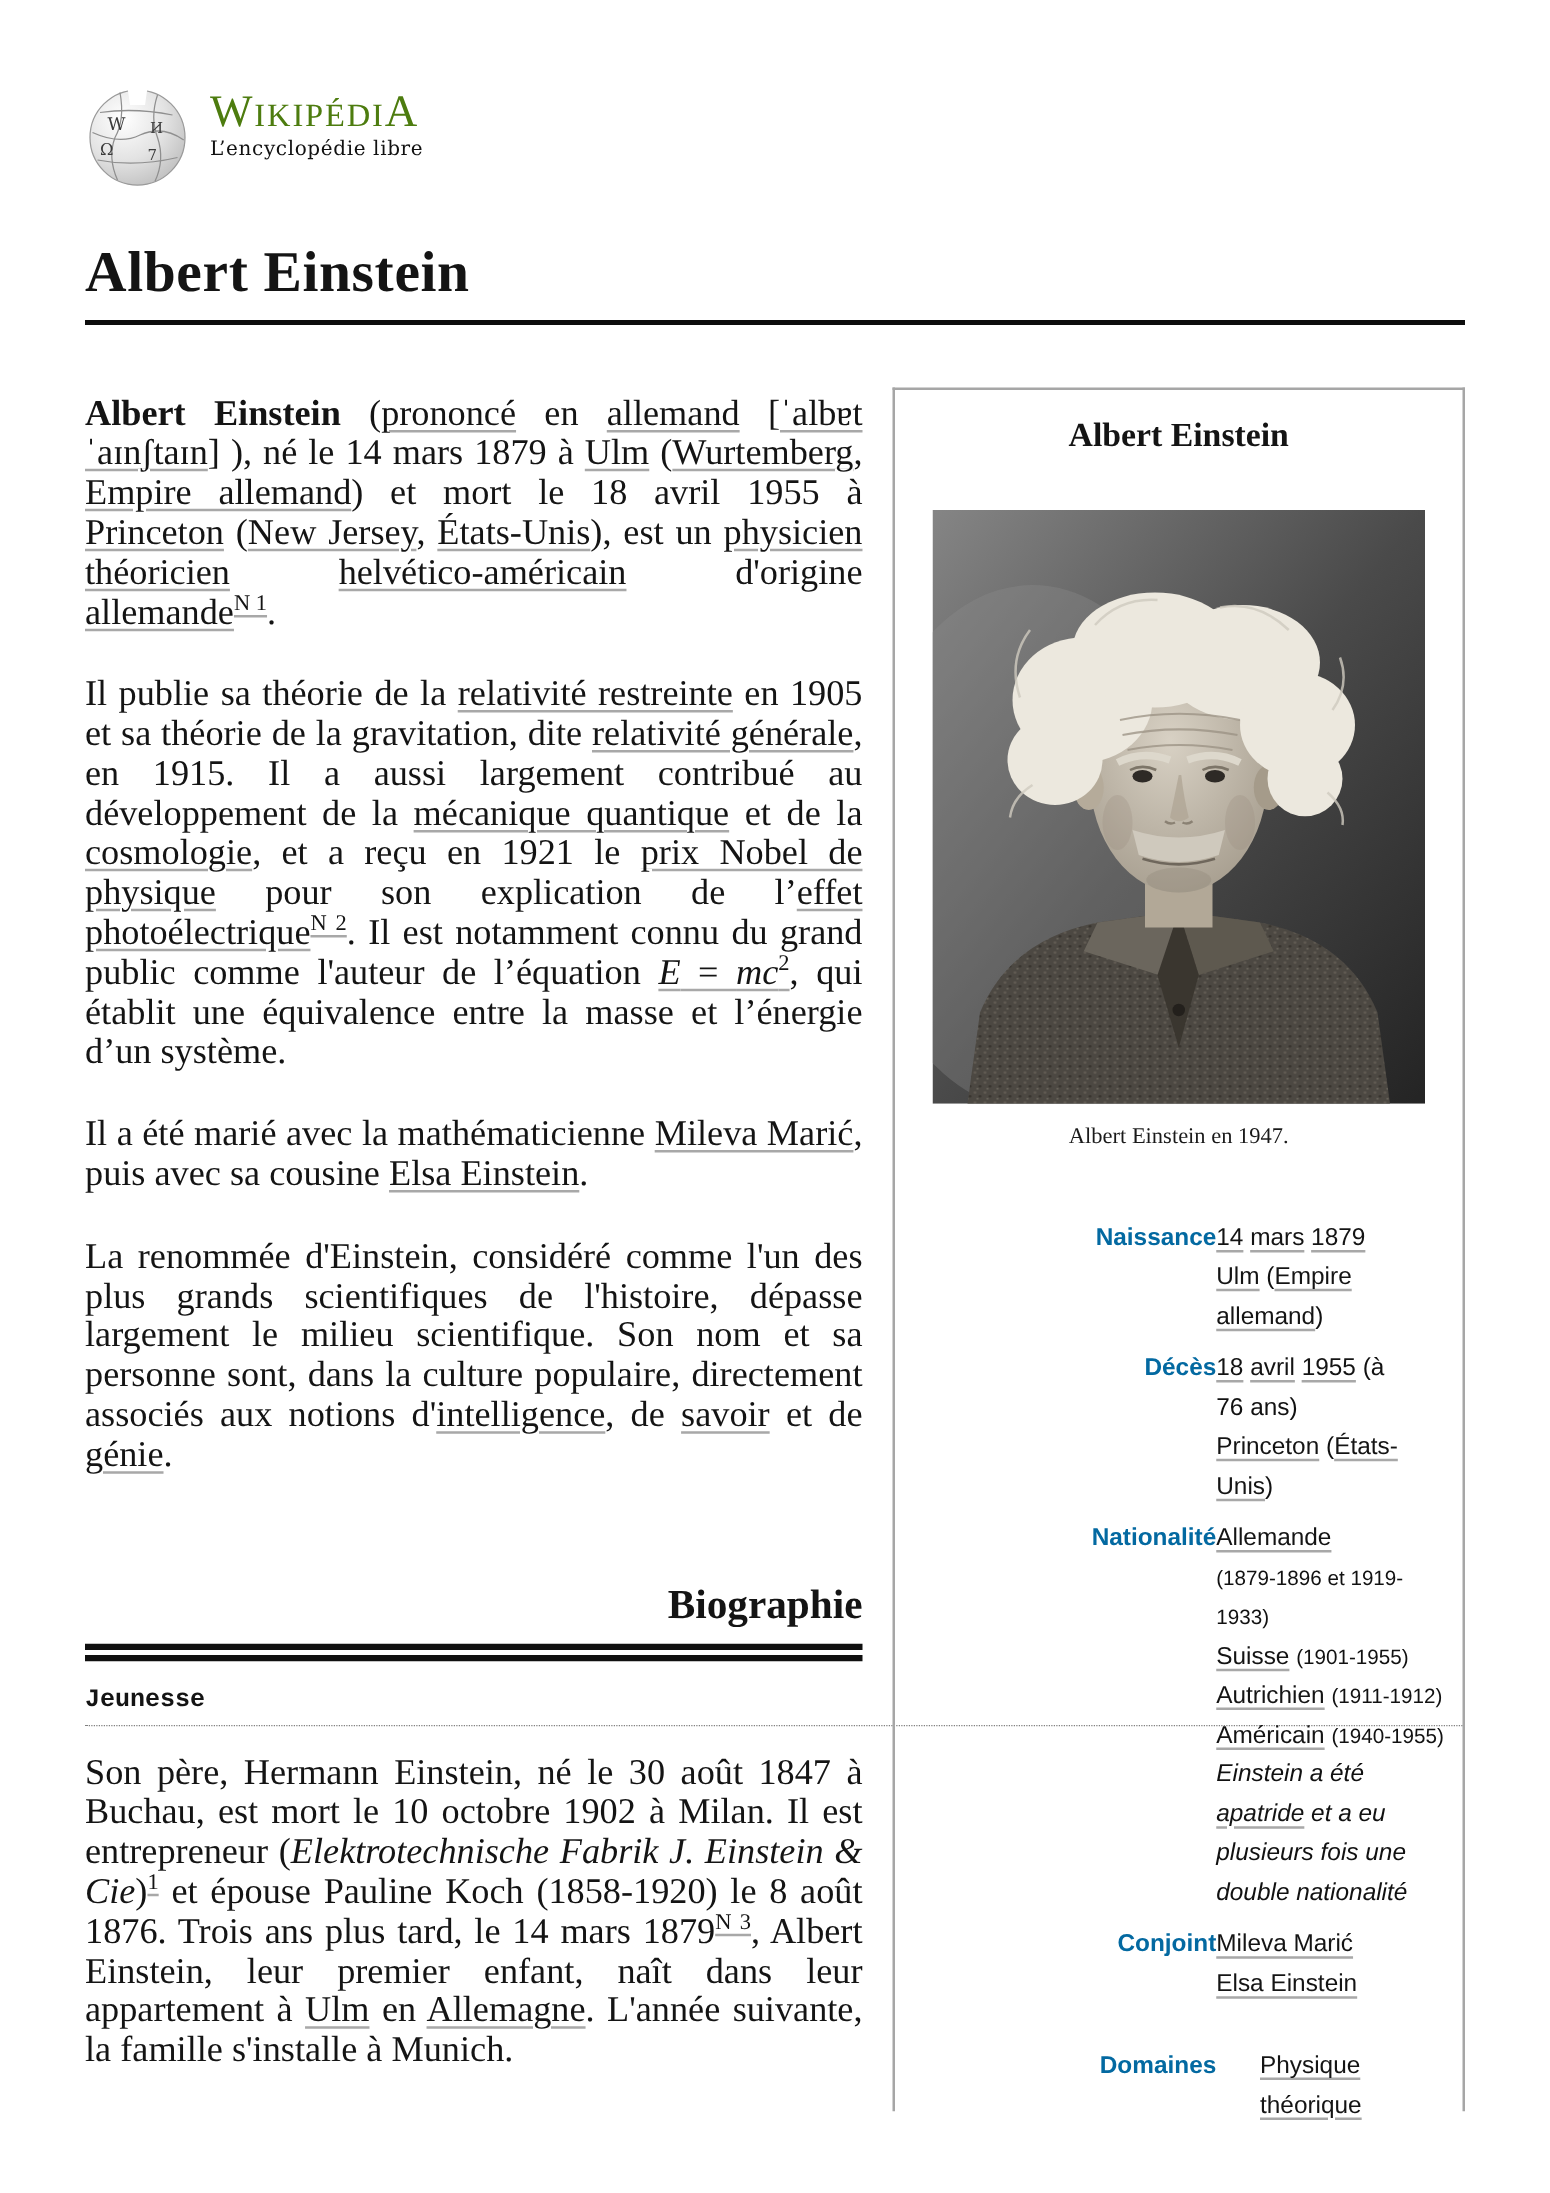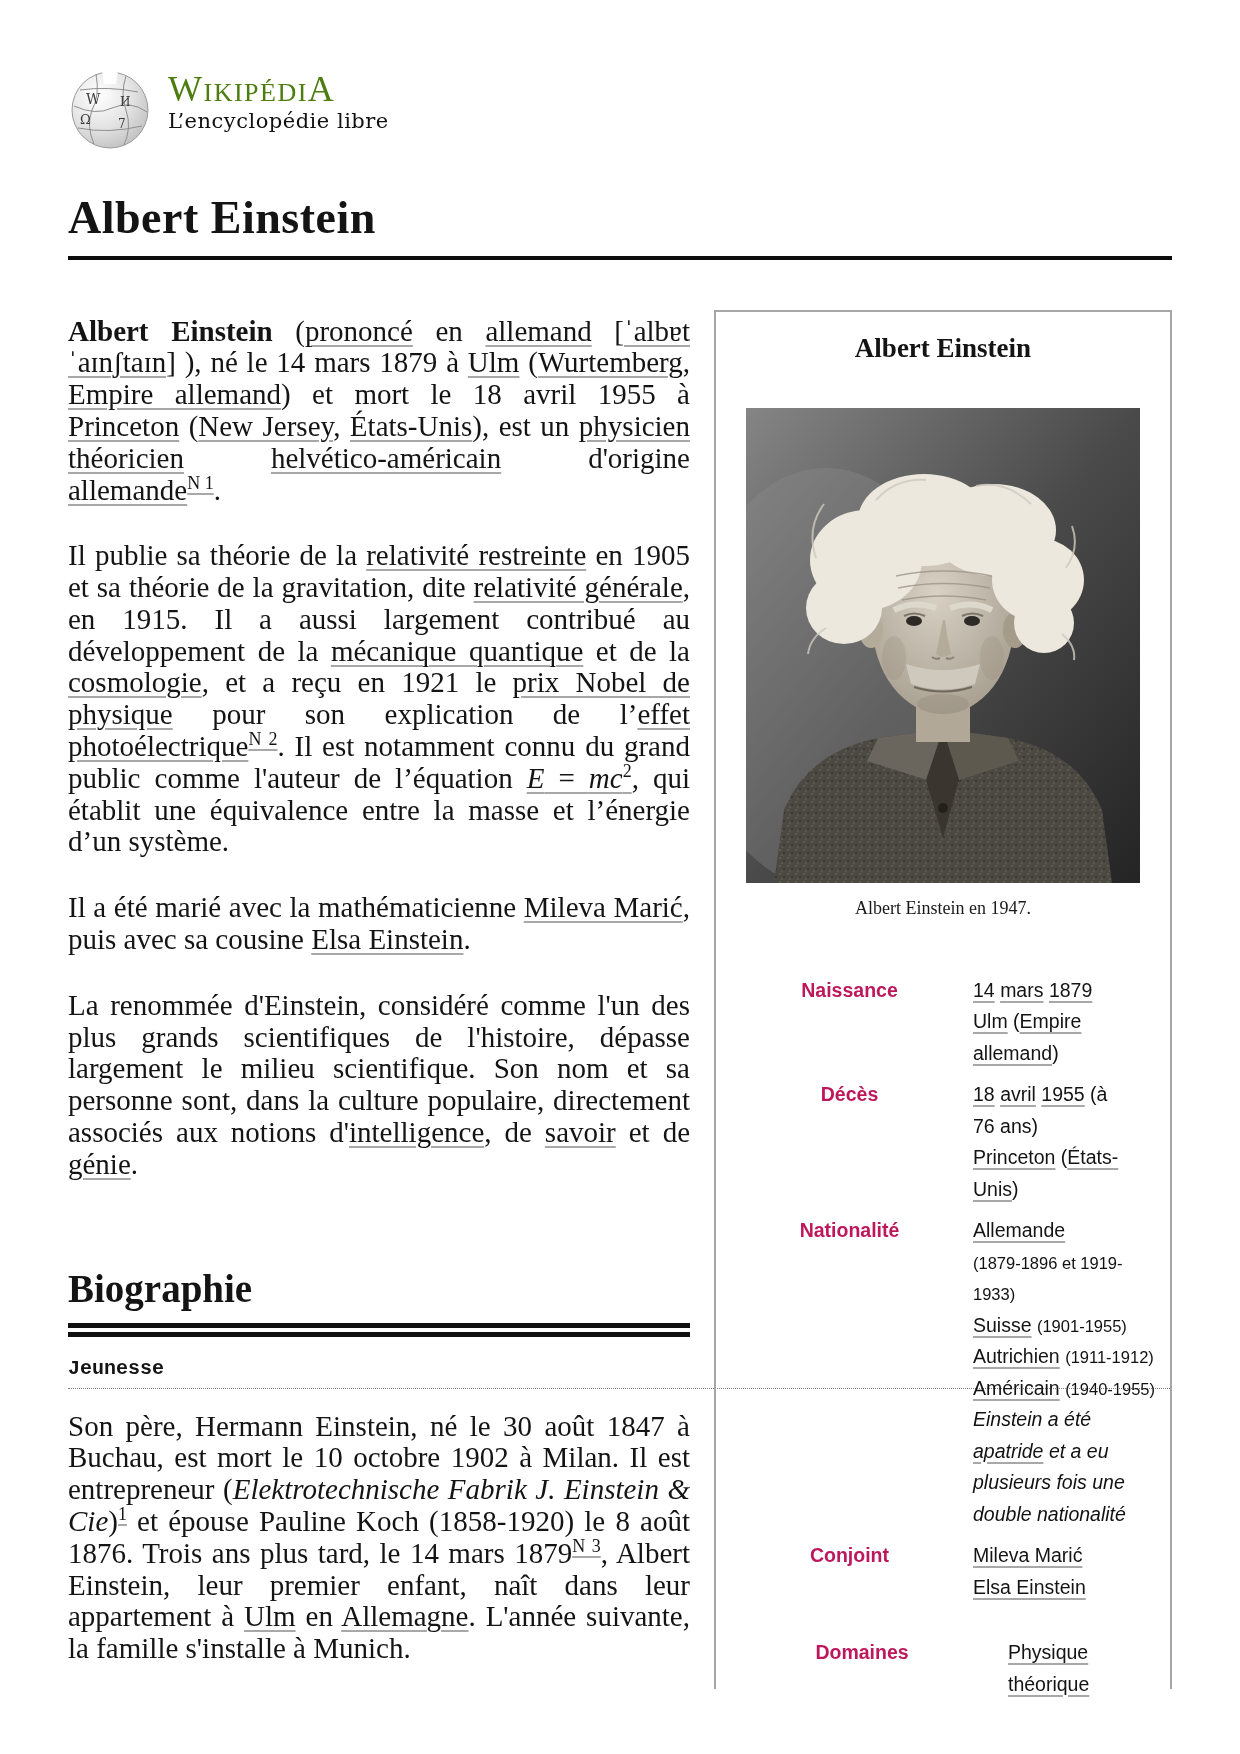--- a/index.html
+++ b/index.html
@@ -7,56 +7,56 @@
        font-family:"Liberation Serif","DejaVu Serif",serif;}
   .page{width:1240px;height:1754px;padding:0 68px;box-sizing:border-box;}
 
   
   .site-header{padding-top:66px;display:flex;align-items:flex-start;}
   .globe{width:84px;height:84px;flex:0 0 auto;}
   .wordmark-block{margin-left:16px;margin-top:8px;}
   .wordmark{font-family:Liberation Serif, serif;color:#4d7c0f;letter-spacing:1.5px;
             font-size:26px;line-height:30px;}
   .wordmark .big{font-size:36px;}
-  .tagline{font-family:"DejaVu Serif",serif;font-size:21px;color:#111;
+  .tagline{font-family:"DejaVu Serif",serif;font-size:16px;color:#111;
            letter-spacing:.5px;margin-top:1px;}
 
   
   h1.page-title{font-size:46px;line-height:1.12;font-weight:bold;margin:42px 0 0 0;
      padding-bottom:12px;border-bottom:4px solid #0d0d0d;letter-spacing:.5px;}
 
   
   main{overflow:hidden;} 
   main p{font-size:29px;line-height:31.8px;text-align:justify;margin:34px 0 0 0;}
   main p.first{margin-top:56px;}
   main p.jeunesse-p{margin-top:22px;}
   b{font-weight:bold;}
   a.lk{color:#141414;text-decoration:underline;cursor:pointer;
        text-decoration-color:#a8a8a8;text-decoration-thickness:2px;text-underline-offset:4px;}
   sup{font-size:.62em;line-height:0;vertical-align:baseline;position:relative;top:-.6em;white-space:nowrap;}
 
-  h2.sec{font-size:39px;font-weight:bold;margin:85px 0 0 0;padding-bottom:12px;
-         border-bottom:14px double #101010;overflow:hidden;} 
+  h2.sec{font-size:33px;font-weight:bold;margin:85px 0 0 0;padding-bottom:12px;
+         border-bottom:14px double #101010;overflow:hidden;text-align:right;} 
   h3.subsec{font-family:Liberation Mono, monospace;font-size:20px;
          font-weight:bold;margin:20px 0 0 0;padding-bottom:8px;
          border-bottom:1px dotted #808080;} 
 
   
   aside.infobox{float:right;width:458px;height:1379px;box-sizing:border-box;
       margin:50px 0 24px 24px;border:2px solid #a6a6a6;border-bottom:none;
       background:transparent;
       font-family:"Liberation Sans","DejaVu Sans",sans-serif;}
   .ib-title{font-family:"Liberation Serif","DejaVu Serif",serif;font-weight:bold;
       font-size:27px;line-height:36px;text-align:center;padding-top:18px;}
   .ib-photo{display:block;width:394px;height:475px;margin:42px auto 0;}
   .ib-caption{font-family:"Liberation Serif","DejaVu Serif",serif;font-size:18px;
       line-height:25px;text-align:center;margin-top:13px;color:#1a1a1a;}
   table.ib-table{border-collapse:collapse;width:100%;margin-top:54px;}
-  table.ib-table th{width:222px;padding:0 0 10px 10px;text-align:center;vertical-align:top;
-      font-size:19.5px;line-height:31.5px;font-weight:bold;color:#be185d;}
+  table.ib-table th{width:222px;padding:0 0 10px 10px;text-align:right;vertical-align:top;
+      font-size:19.5px;line-height:31.5px;font-weight:bold;color:#0369a1;}
   table.ib-table td{padding:0 8px 10px 0;vertical-align:top;
       font-size:19.5px;line-height:31.5px;color:#111;}
   table.ib-table tr.gap-row th, table.ib-table tr.gap-row td{padding-top:24px;padding-left:35px;}
   td .sm{font-size:16.5px;line-height:29px;}
 </style>
 </head>
 <body>
 
 <div class="page">
 

